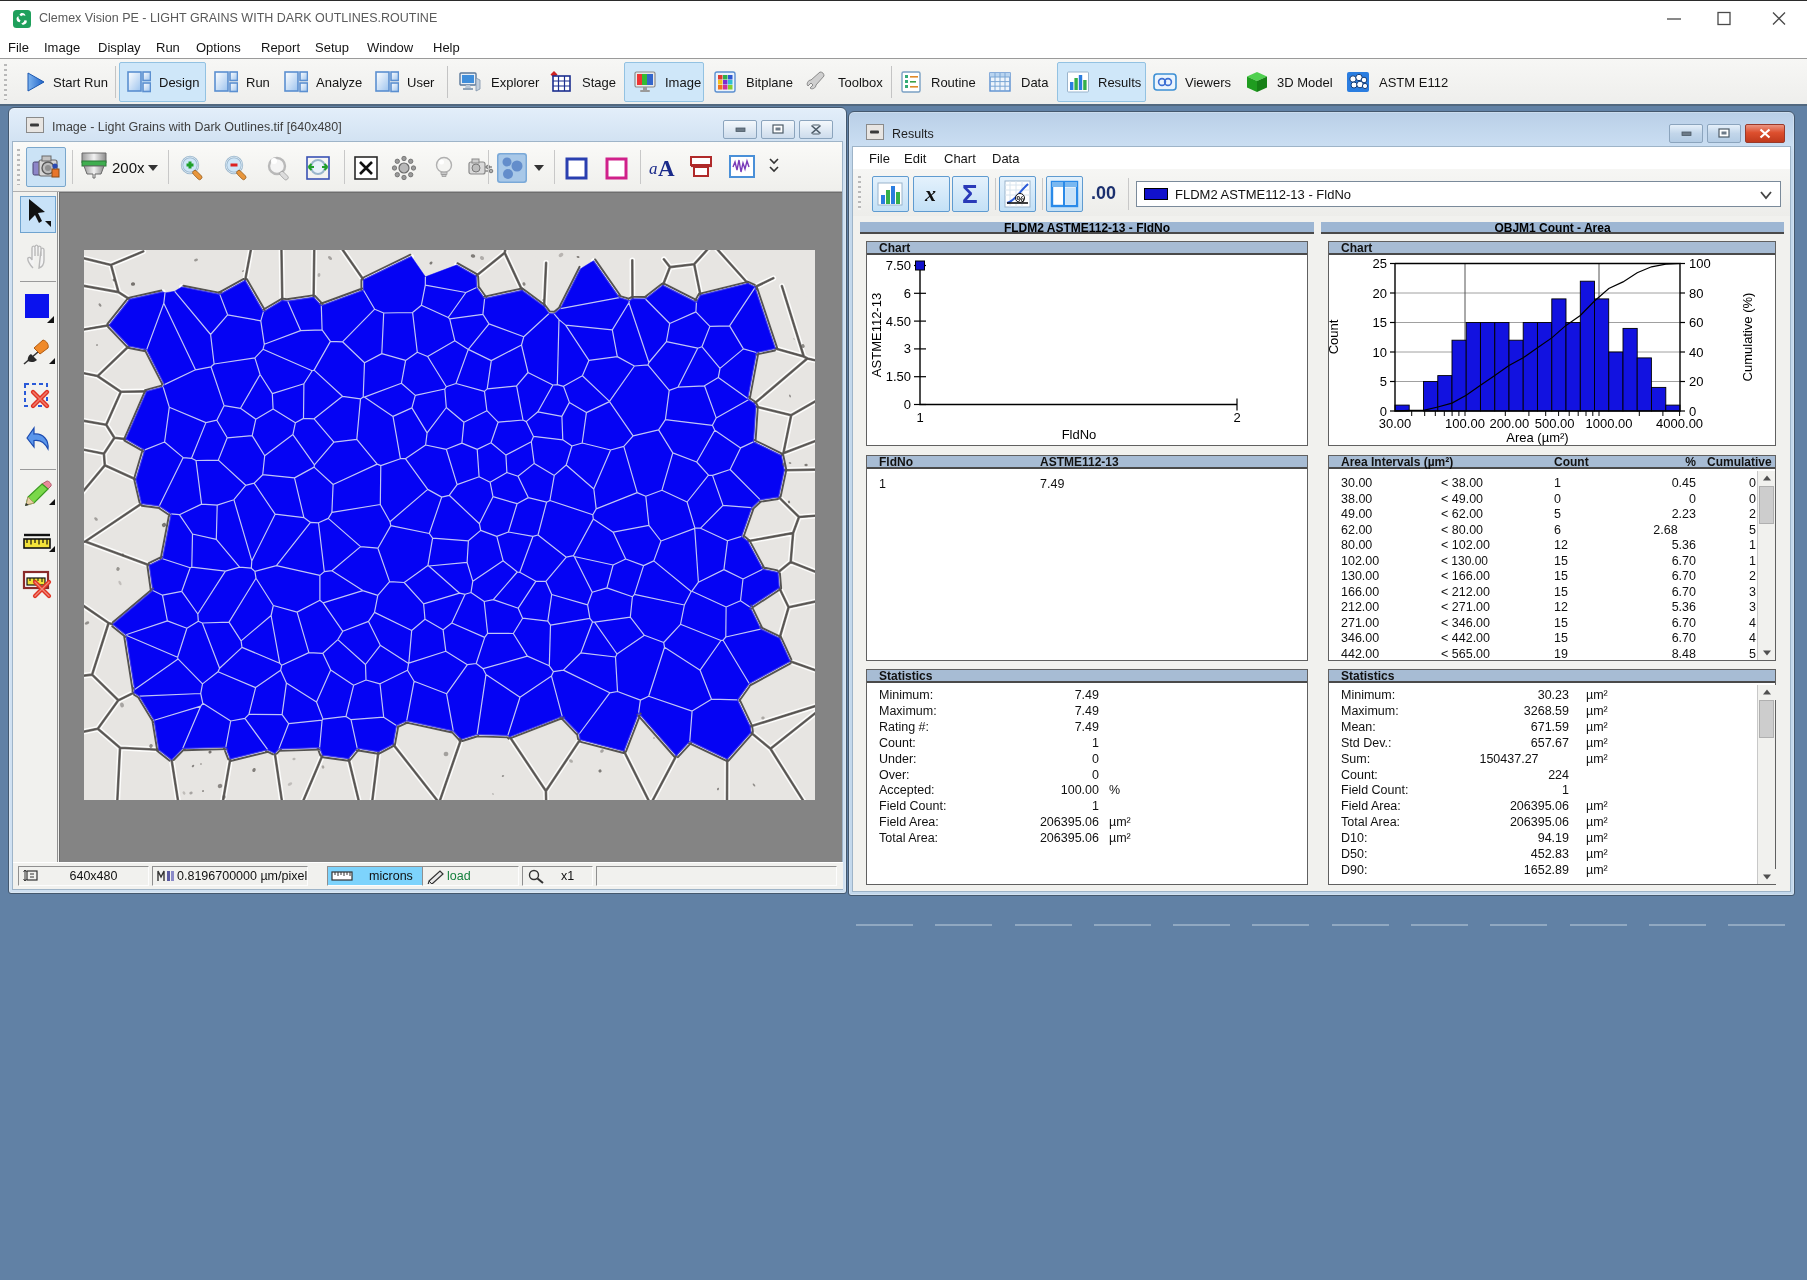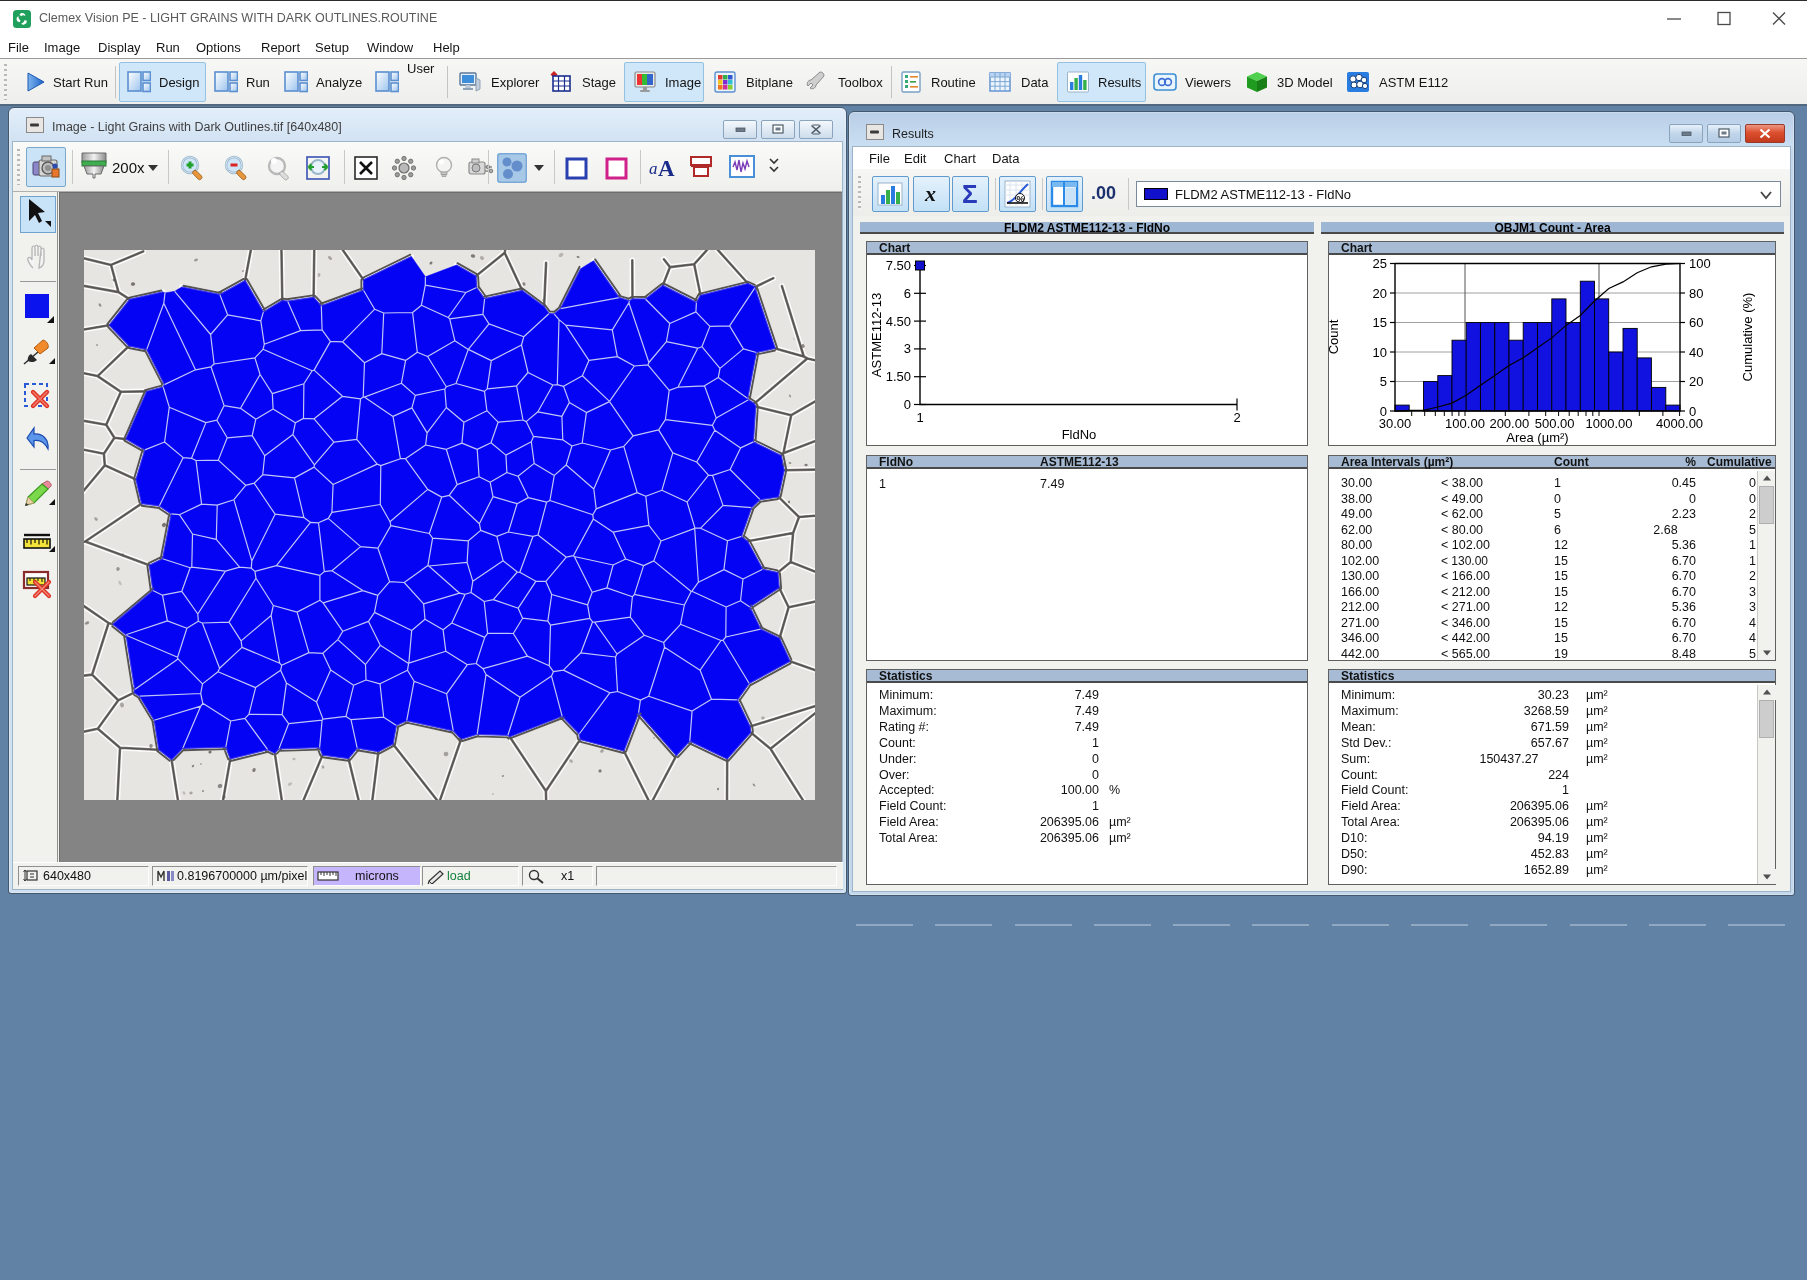--- a/index.html
+++ b/index.html
@@ -93,21 +93,21 @@
     <defs>
       <linearGradient id="pnd" x1="0" y1="0" x2="1" y2="1">
         <stop offset="0" stop-color="#ffffff"></stop>
         <stop offset="1" stop-color="#9cc3ee"></stop>
       </linearGradient>
     </defs>
 <rect x="1" y="2" width="13" height="19" fill="url(#pnd)" stroke="#5b8fd0" stroke-width="1.6"></rect>
 <rect x="16" y="2" width="7.5" height="8.5" fill="url(#pnd)" stroke="#5b8fd0" stroke-width="1.6"></rect>
 <rect x="16" y="13" width="7.5" height="8.5" fill="url(#pnd)" stroke="#5b8fd0" stroke-width="1.6"></rect>
   </svg>
-<div class="abs tbtext" style="left:407px;top:61px">User</div>
+<div class="abs tbtext" style="left:407px;top:75px">User</div>
 <svg class="abs" style="left:458px;top:70px" width="24" height="24" viewBox="0 0 24 24">
     <rect x="2" y="3" width="16" height="12" rx="1" fill="#e8eef5" stroke="#5a789a" stroke-width="1.4"></rect>
     <rect x="4" y="5" width="12" height="8" fill="#3f8edb"></rect>
     <path d="M8 15 L12 15 L13 18 L7 18 Z" fill="#b9c7d6"></path>
     <rect x="5" y="18" width="10" height="2" fill="#8fa3b8"></rect>
     <path d="M18 8 l4 2 v9 l-4 2 z" fill="#c3cfdc" stroke="#7e93a9" stroke-width="0.8"></path>
   </svg>
 <div class="abs tbtext" style="left:491px;top:75px">Explorer</div>
 <svg class="abs" style="left:549px;top:70px" width="24" height="24" viewBox="0 0 24 24">
     <path d="M3 2 l3.5 3.5 L3 9 L-0.5 5.5 Z" fill="#cc2222" transform="translate(2,-1)"></path>
@@ -748,31 +748,31 @@
         <ellipse cx="33" cy="33" rx="1.4" ry="1.4" transform="rotate(59 33 33)" opacity="0.70"></ellipse>
       </g>
     </svg></div>
 <div class="abs" style="left:13px;top:862px;width:830px;height:27px;background:#f1f1ee;border-top:1px solid #fff"></div>
 <div class="abs" style="left:18px;top:866px;width:131px;height:20px;border:1px solid;border-color:#8f8f8f #fdfdfd #fdfdfd #8f8f8f;background:#f1f1ee">
     <svg width="18" height="16" viewBox="0 0 18 16" style="position:absolute;left:3px;top:1px">
       <rect x="5" y="3" width="10" height="9" fill="none" stroke="#333" stroke-width="1.2"></rect>
       <path d="M2 2 v11 M2 2 l-1.5 2 M2 2 l1.5 2 M2 13 l-1.5-2 M2 13 l1.5-2" stroke="#333" stroke-width="1" transform="translate(1,0)"></path>
       <path d="M8 6 h4 M8 9 h4" stroke="#333"></path>
     </svg>
-    <div style="position:absolute;left:24px;right:4px;top:2px;font-size:12.5px;text-align:left;color:#111;white-space:nowrap">640x480</div>
+    <div style="position:absolute;left:24px;right:4px;top:2px;font-size:12.5px;text-align:center;color:#111;white-space:nowrap">640x480</div>
   </div>
 <div class="abs" style="left:152px;top:866px;width:156px;height:20px;border:1px solid;border-color:#8f8f8f #fdfdfd #fdfdfd #8f8f8f;background:#f1f1ee">
     <svg width="20" height="16" viewBox="0 0 20 16" style="position:absolute;left:3px;top:1px">
       <path d="M2 13 V3 l3 6 3-6 v10" stroke="#333" fill="none" stroke-width="1.4"></path>
       <rect x="11" y="3" width="3" height="10" fill="#5a5aa0"></rect>
       <rect x="15" y="3" width="3" height="10" fill="#8a8ac8"></rect>
     </svg>
     <div style="position:absolute;left:24px;right:4px;top:2px;font-size:12.5px;text-align:center;color:#111;white-space:nowrap">0.8196700000 µm/pixel</div>
   </div>
-<div class="abs" style="left:313px;top:866px;width:108px;height:20px;border:1px solid;border-color:#8f8f8f #fdfdfd #fdfdfd #8f8f8f;background:#c4b5fd">
+<div class="abs" style="left:327px;top:866px;width:108px;height:20px;border:1px solid;border-color:#8f8f8f #fdfdfd #fdfdfd #8f8f8f;background:#7dd3fc">
     <svg width="22" height="16" viewBox="0 0 22 16" style="position:absolute;left:3px;top:1px">
       <rect x="1" y="4" width="20" height="8" fill="#fff" stroke="#333" stroke-width="1.2"></rect>
       <path d="M4 4 v3 M7 4 v4 M10 4 v3 M13 4 v4 M16 4 v3 M19 4 v4" stroke="#333"></path>
     </svg>
     <div style="position:absolute;left:24px;right:4px;top:2px;font-size:12.5px;text-align:center;color:#111;white-space:nowrap">microns</div>
   </div>
 <div class="abs" style="left:422px;top:866px;width:97px;height:20px;border:1px solid;border-color:#8f8f8f #fdfdfd #fdfdfd #8f8f8f;background:#f1f1ee">
     <svg width="20" height="16" viewBox="0 0 20 16" style="position:absolute;left:3px;top:1px">
       <path d="M3 13 L14 3 l3 3 -11 10 -4 1 z" fill="#e8e8e8" stroke="#333" stroke-width="1.2"></path>
       <path d="M3 13 l3 3" stroke="#333"></path>

